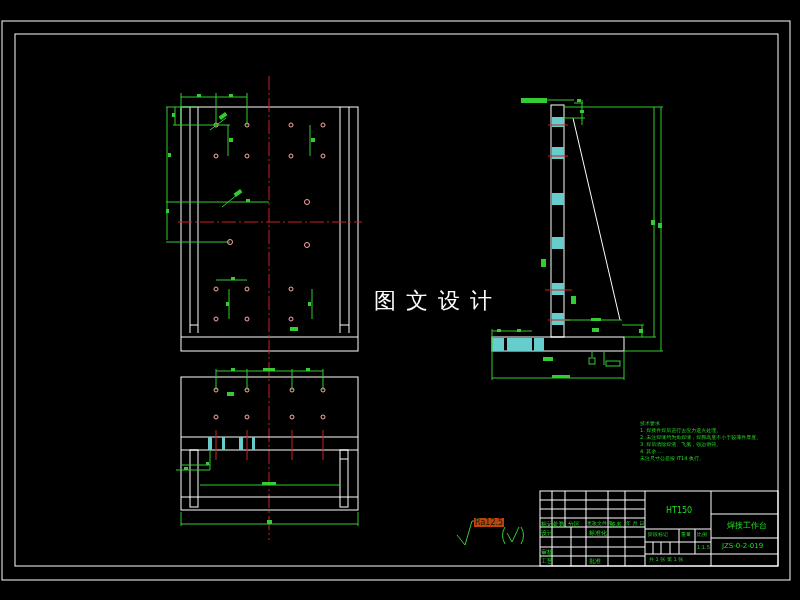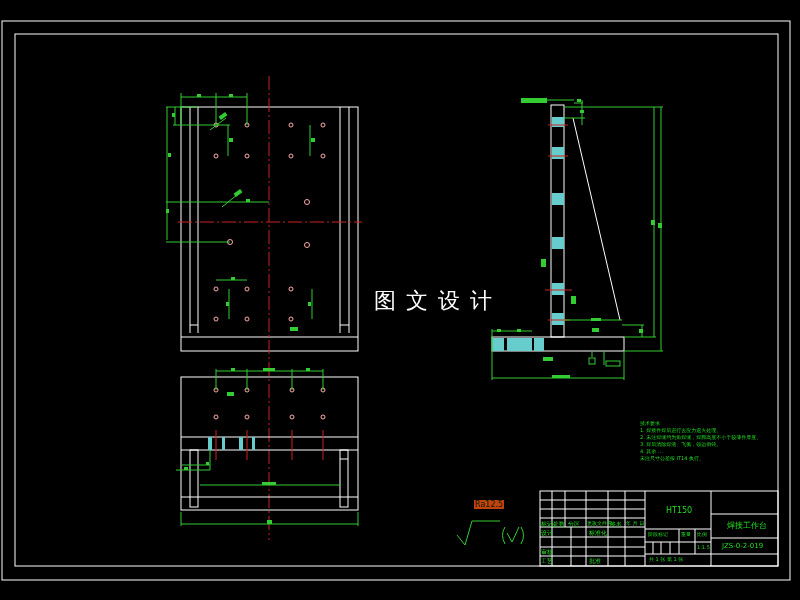--- a/index.html
+++ b/index.html
@@ -1,21 +1,21 @@
 <!DOCTYPE html>
 <html><head>
 <meta charset="utf-8">
 <style>
   html, body { margin:0; padding:0; background:#000; }
   body { width:800px; height:600px; overflow:hidden; position:relative; font-family:"DejaVu Sans", sans-serif; }
   #canvas { position:absolute; left:0; top:0; width:800px; height:600px; }
   .wm { position:absolute; left:333px; top:286px; color:#ffffff; font-family:"DejaVu Serif", serif; font-size:22px; letter-spacing:10px; background:#000; padding:0 4px;margin-left:37px; }
   .tb-text { position:absolute; color:#22dd22; font-family:"DejaVu Sans", sans-serif; font-size:6px; white-space:nowrap; line-height:1; }
   .notes { position:absolute; left:640px; top:420px; color:#22dd22; font-size:5px; line-height:7px; white-space:nowrap; font-family:"DejaVu Sans", sans-serif; }
-  .rough { position:absolute; left:474px; top:500px; color:#22dd22; font-size:8px; background:#c2410c; color:#002200; padding:0 1px; font-family:"DejaVu Sans", sans-serif; }
+  .rough { position:absolute; left:474px; top:518px; color:#22dd22; font-size:8px; background:#c2410c; color:#002200; padding:0 1px; font-family:"DejaVu Sans", sans-serif; }
 </style>
 </head>
 <body>
 
 <svg id="canvas" viewBox="0 0 800 600" xmlns="http://www.w3.org/2000/svg">
 
   <g fill="none" stroke="#ffffff" stroke-width="1">
     <rect x="2" y="21" width="788" height="559"></rect>
     <rect x="15" y="34" width="763" height="532"></rect>
   </g>

